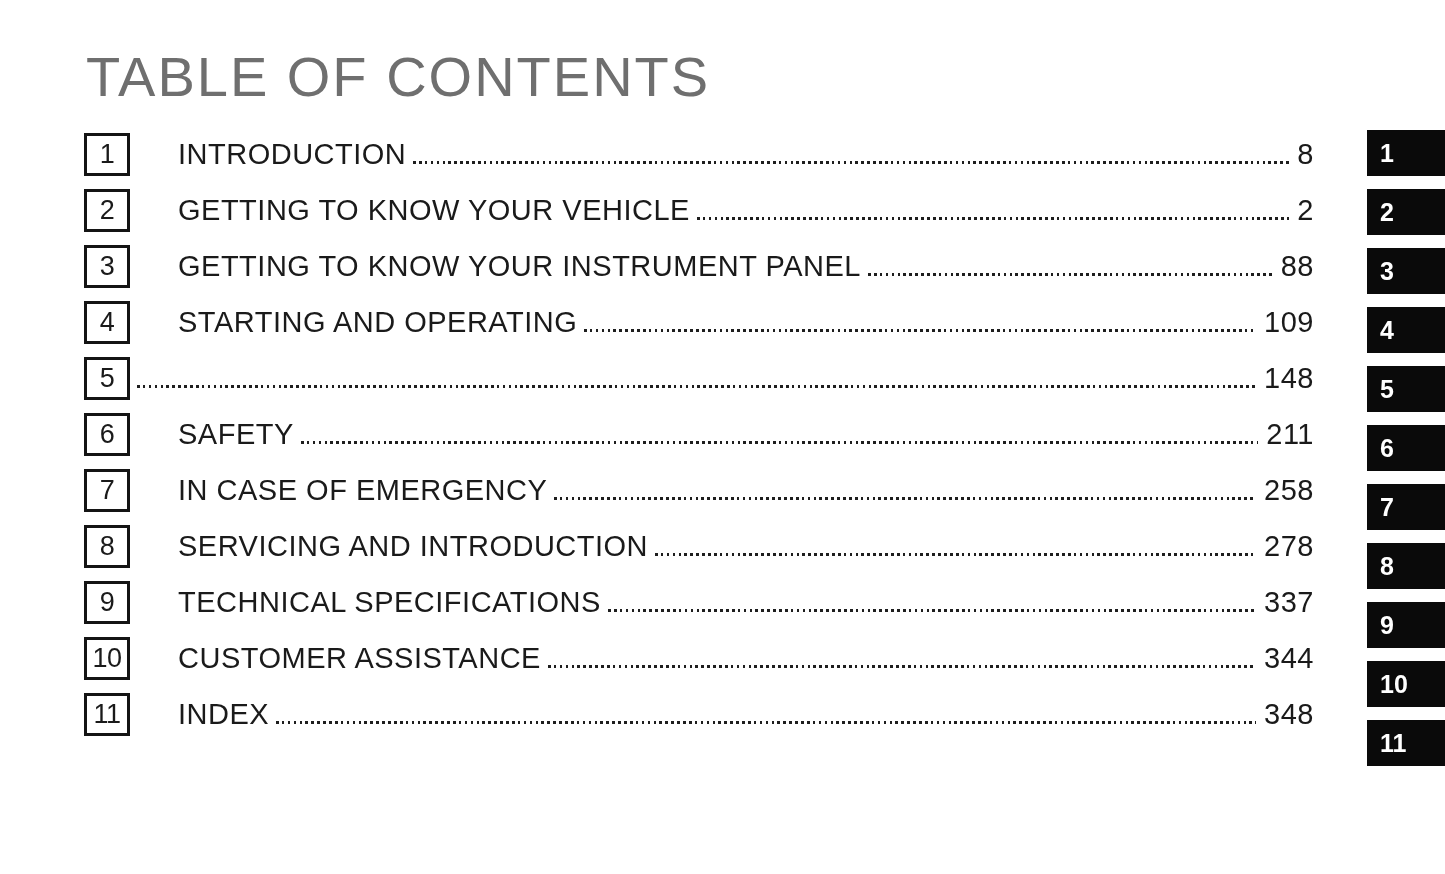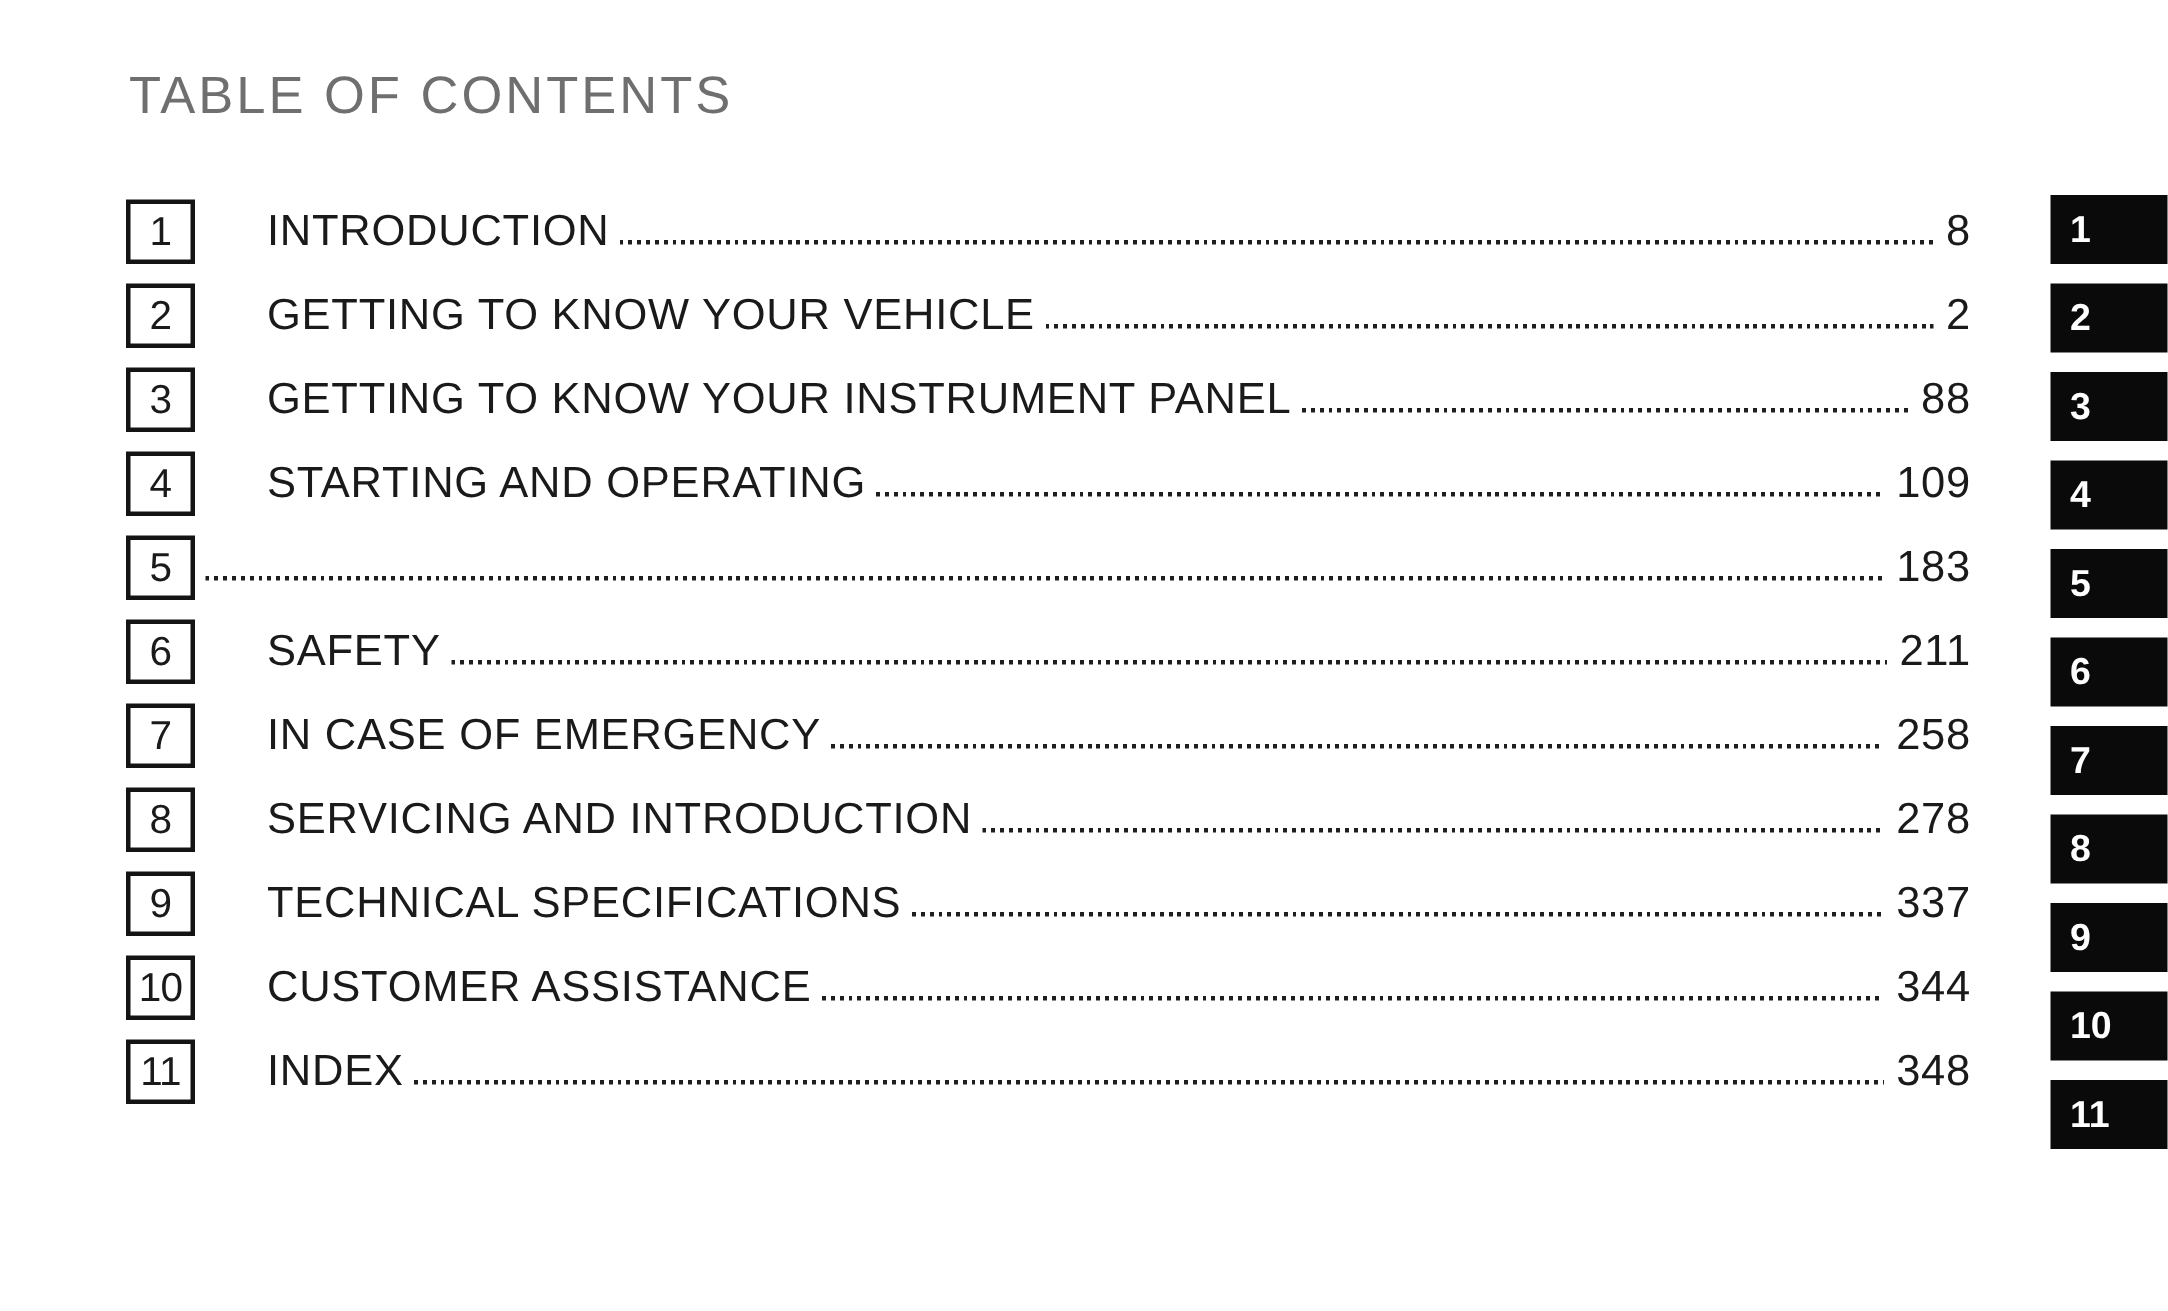--- a/index.html
+++ b/index.html
@@ -13,21 +13,21 @@
     height: 874px;
     overflow: hidden;
     font-family: "Liberation Sans", sans-serif;
     color: #1a1a1a;
   }
   .page-title {
     position: absolute;
     left: 86px;
     top: 44px;
     margin: 0;
-    font-size: 35px;
+    font-size: 56px;
     font-weight: 300;
     letter-spacing: 2px;
     color: #6f6f6f;
     white-space: nowrap;
   }
   .toc {
     position: absolute;
     left: 84px;
     top: 126px;
     width: 1230px; 
@@ -134,21 +134,21 @@
   <div class="toc-row">
     <span class="num-box">4</span>
     <span class="chapter-title">STARTING AND OPERATING</span>
     <div class="leader"></div>
     <span class="page-num">109</span>
   </div>
 
   <div class="toc-row">
     <span class="num-box">5</span>
     <div class="leader"></div>
-    <span class="page-num">183</span>
+    <span class="page-num">148</span>
   </div>
 
   <div class="toc-row">
     <span class="num-box">6</span>
     <span class="chapter-title">SAFETY</span>
     <div class="leader"></div>
     <span class="page-num">211</span>
   </div>
 
   <div class="toc-row">

